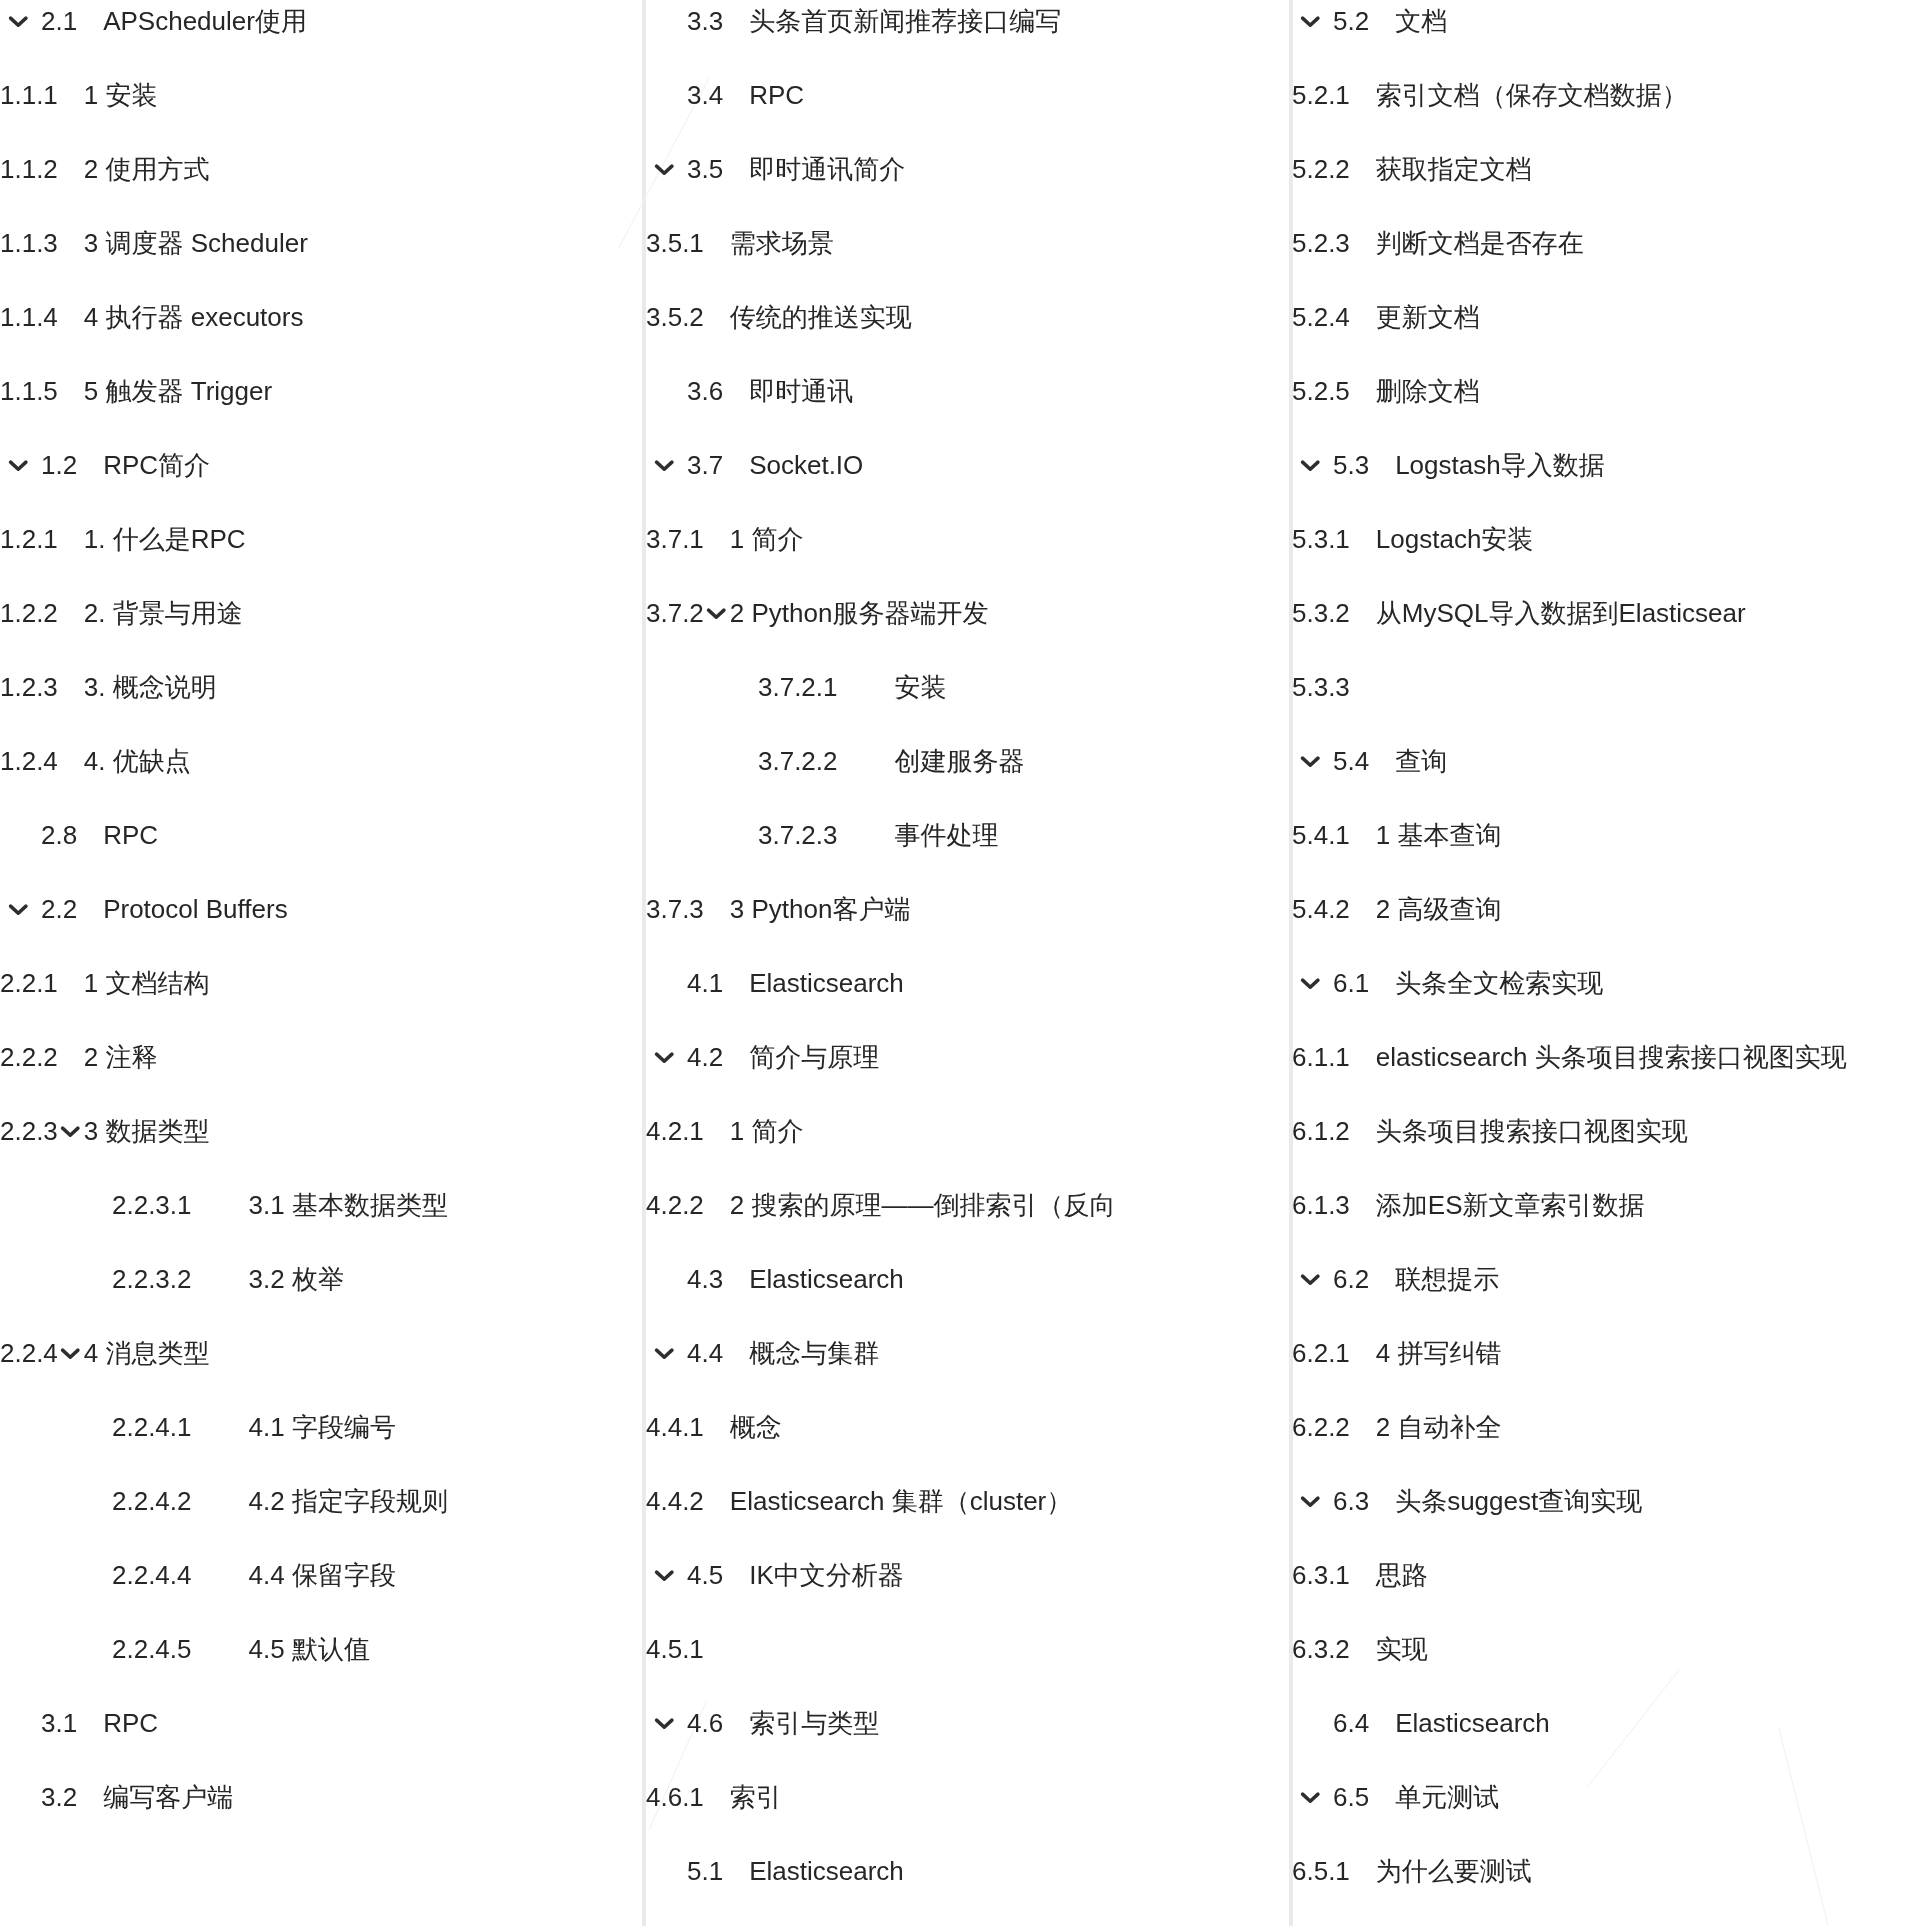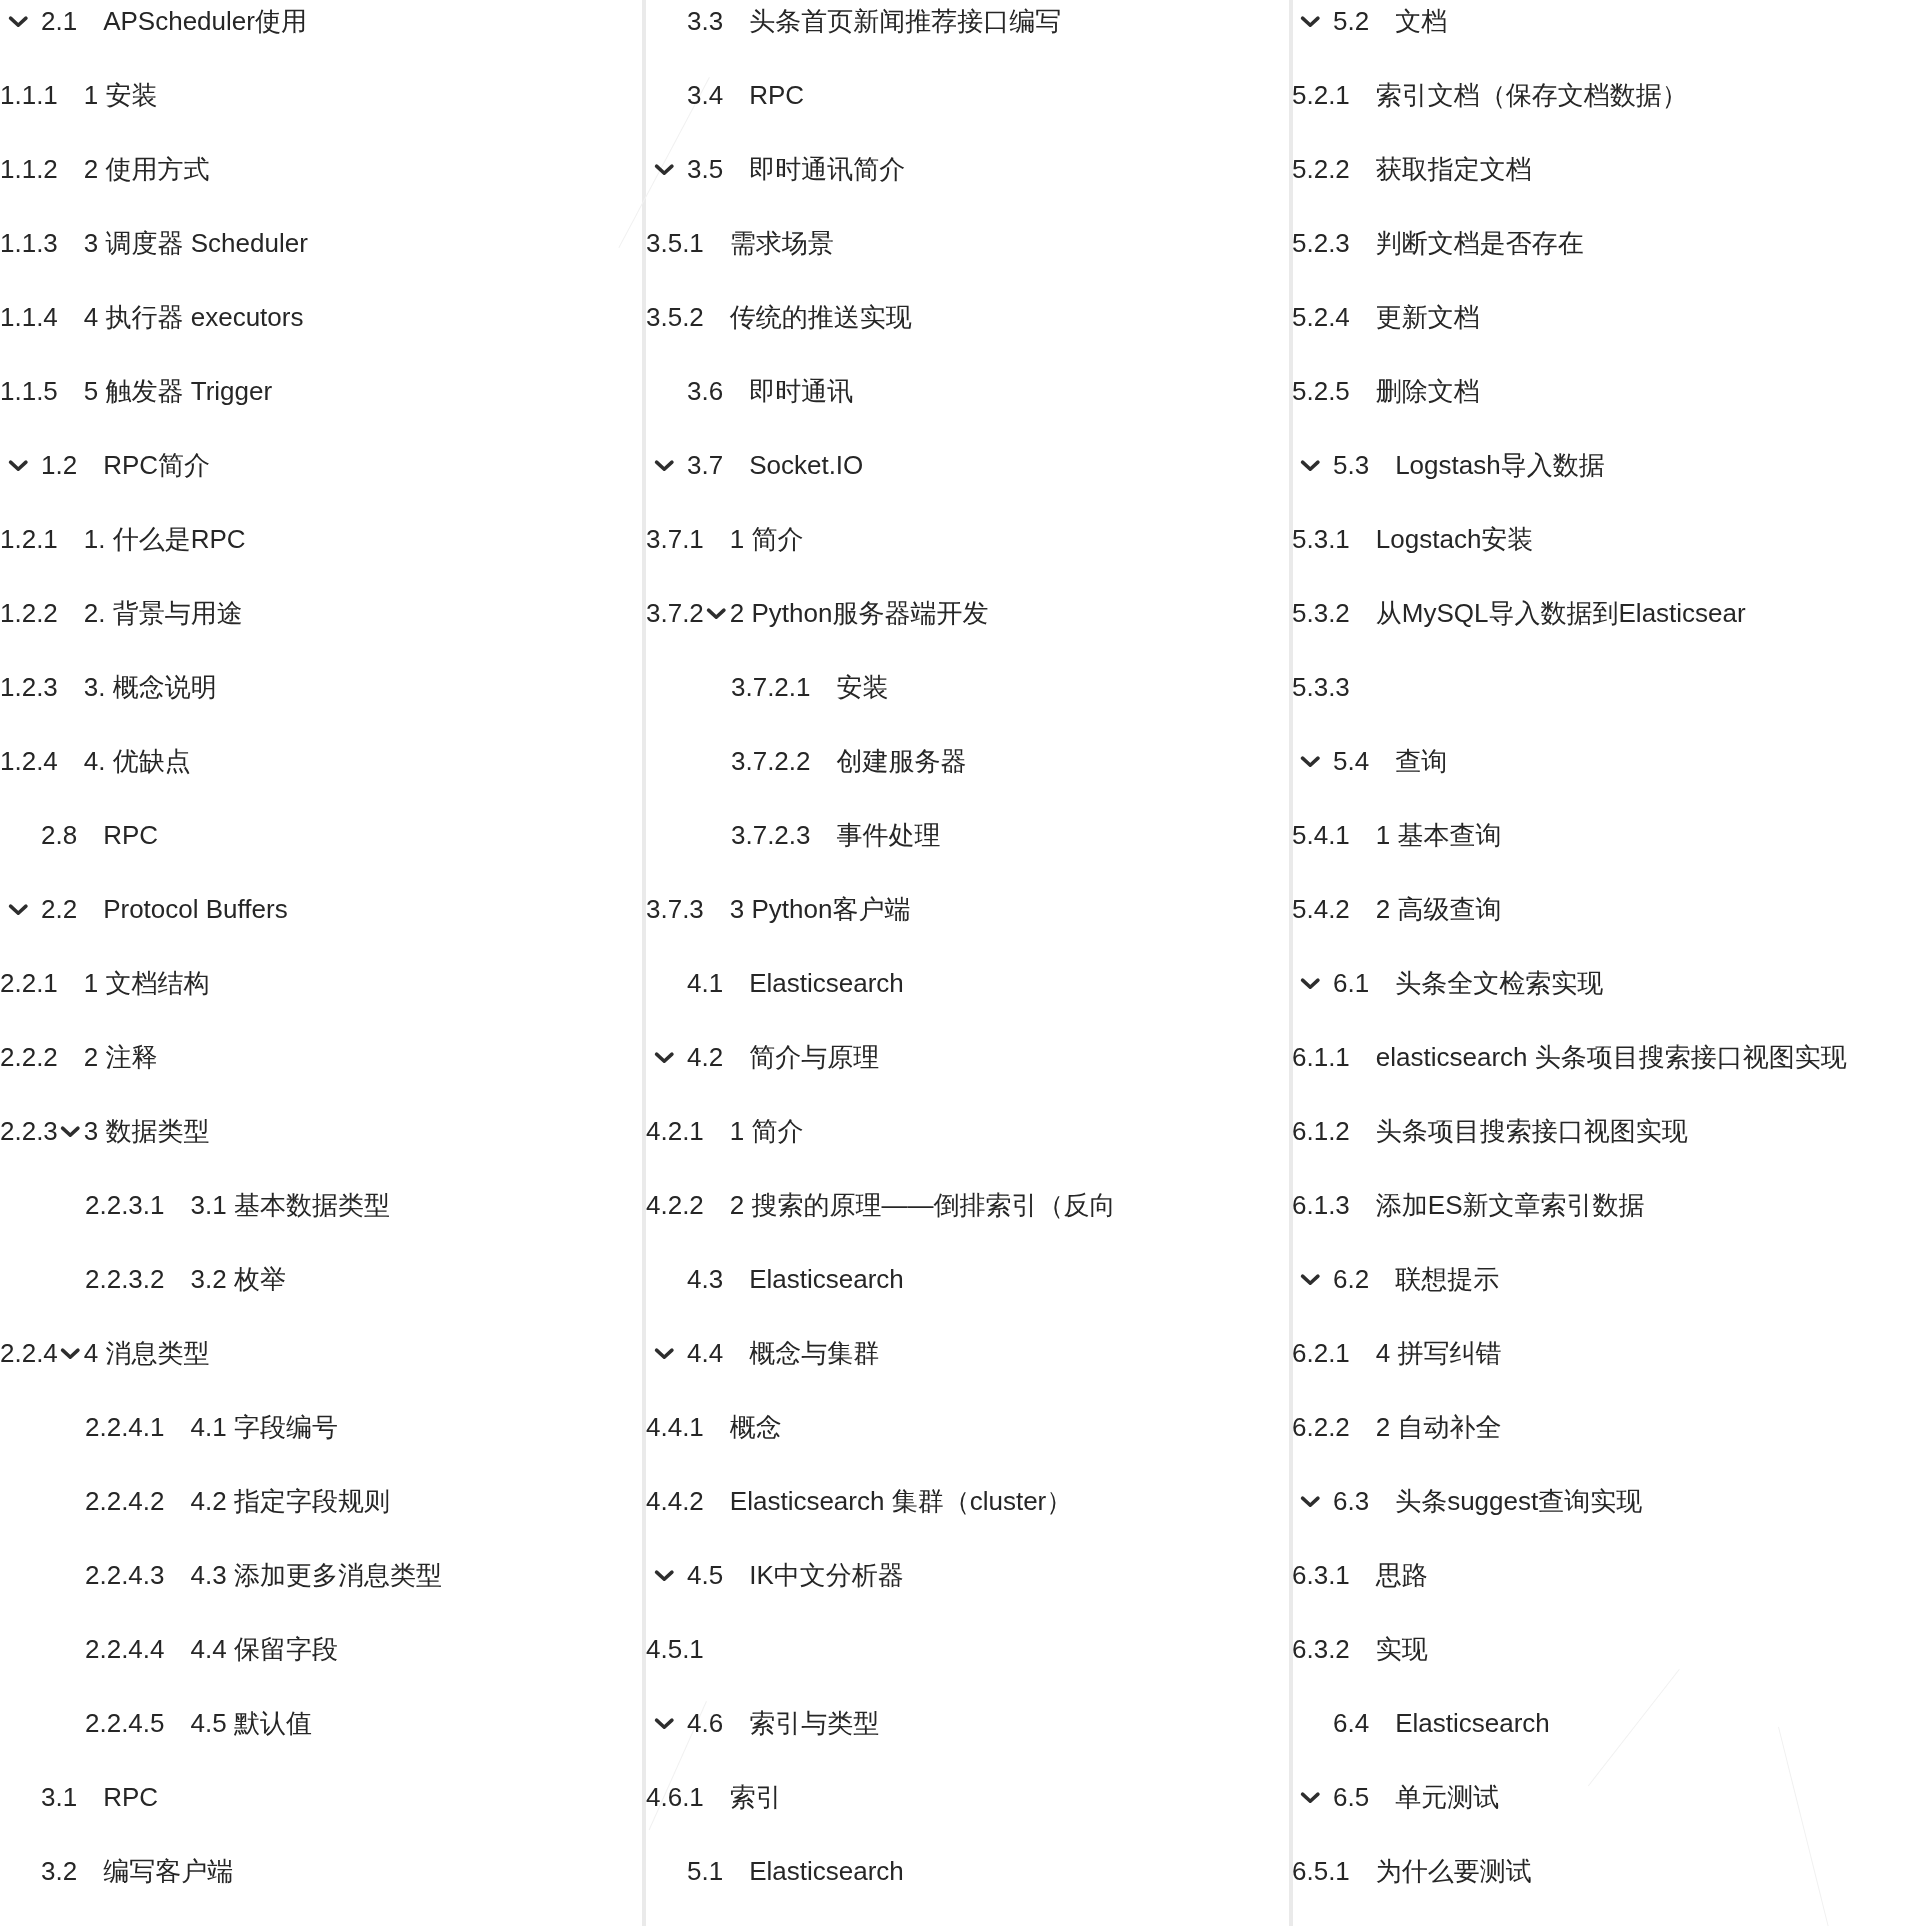--- a/index.html
+++ b/index.html
@@ -16,21 +16,21 @@
   #divider1{left:642px;}
   #divider2{left:1289px;}
   .row{
     position:relative;height:74px;display:flex;align-items:center;
     white-space:nowrap;overflow:hidden;font-size:26px;cursor:default;
   }
   .row .num{flex:0 0 auto;margin-right:26px;}
   .row .title{flex:0 0 auto;}
   .lv1{padding-left:41px;}
   .lv2{}
-  .lv3{padding-left:85px;}
+  .lv3{padding-left:112px;gap:31px;}
   .chev{
     position:absolute;top:50%;transform:translateY(-50%);
     width:20.5px;height:13px;display:inline-block;line-height:0;
   }
   .lv1 .chev{left:8.3px;}
   .lv2 .chev{left:60px;}
   .chev svg{display:block;width:20.5px;height:13px;}
   .watermark{
     position:absolute;width:1.3px;background:#f1f1f1;
     transform-origin:top left;pointer-events:none;
@@ -151,24 +151,20 @@
     </div>
     <div class="row lv3">
       <span class="num">2.2.4.1</span>
       <span class="title">4.1 字段编号</span>
     </div>
     <div class="row lv3">
       <span class="num">2.2.4.2</span>
       <span class="title">4.2 指定字段规则</span>
     </div>
     <div class="row lv3">
-      <span class="num">2.2.4.3</span>
-      <span class="title">4.3 添加更多消息类型</span>
-    </div>
-    <div class="row lv3">
       <span class="num">2.2.4.4</span>
       <span class="title">4.4 保留字段</span>
     </div>
     <div class="row lv3">
       <span class="num">2.2.4.5</span>
       <span class="title">4.5 默认值</span>
     </div>
     <div class="row lv1">
       <span class="num">3.1</span>
       <span class="title">RPC</span>

